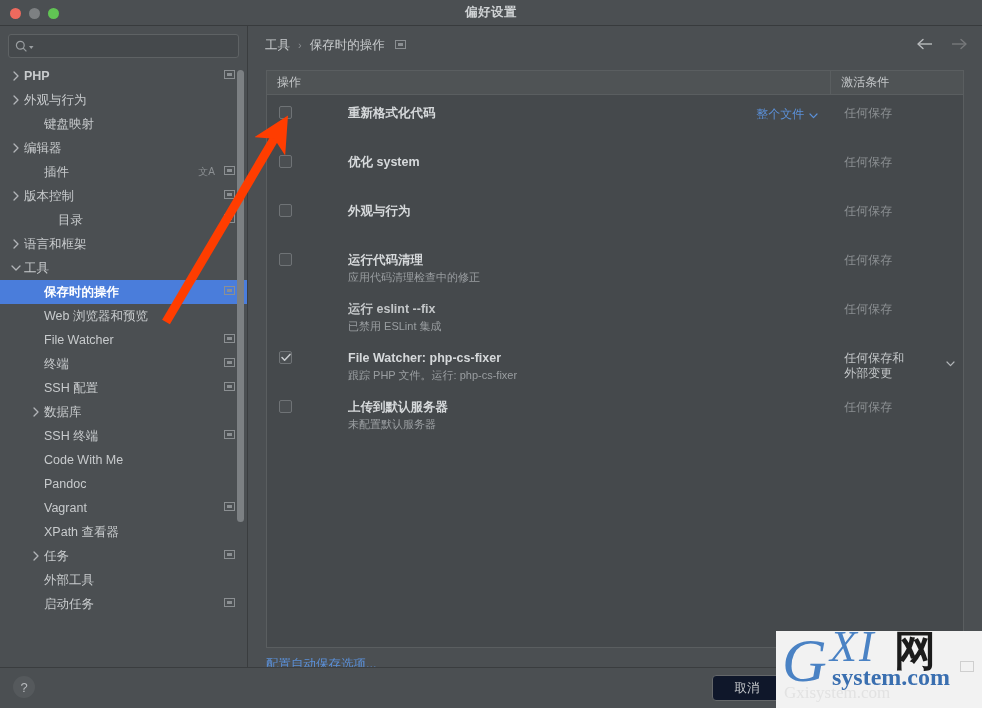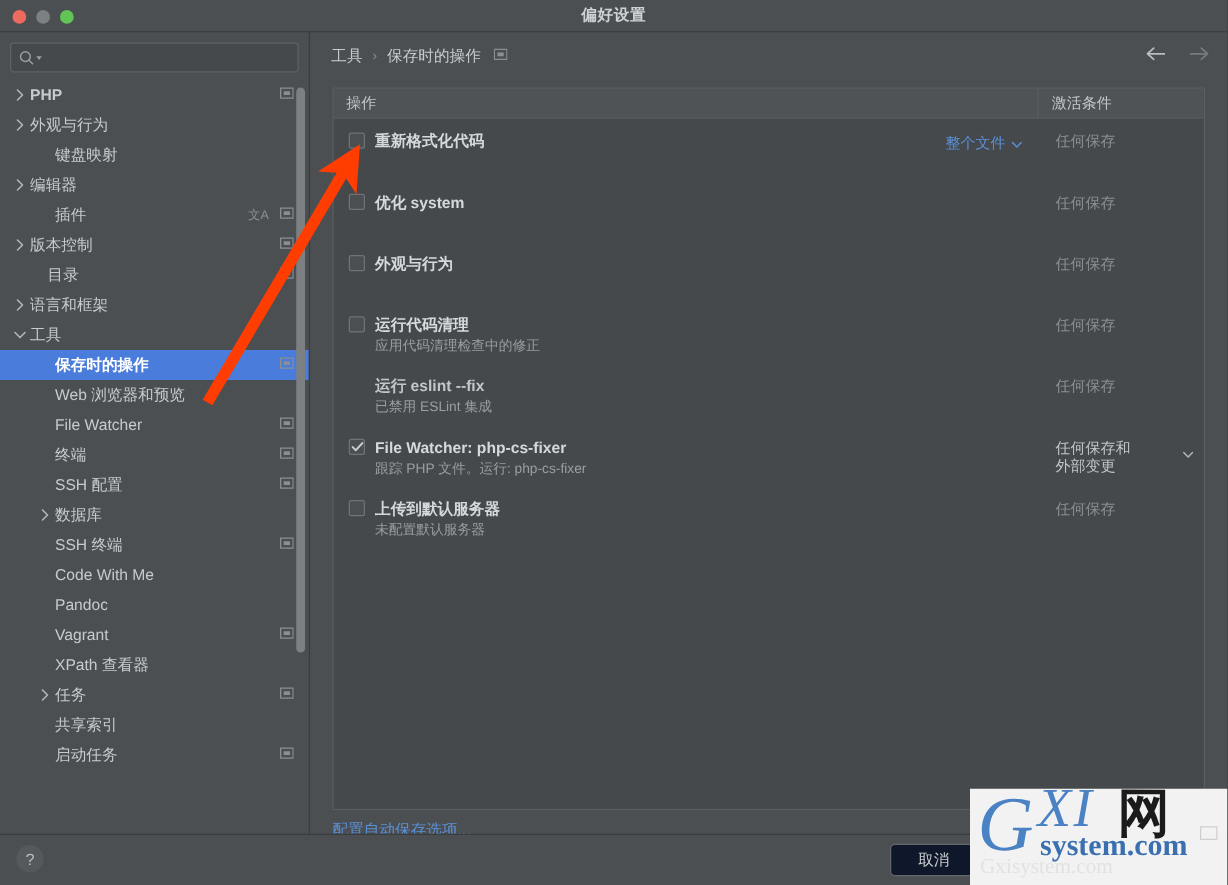--- a/index.html
+++ b/index.html
@@ -102,21 +102,21 @@
   .thead {
     display: flex; height: 24px; background: #4f5355;
     border-bottom: 1px solid #5a5e60; color: #c3c6c8; font-size: 12px;
   }
   .th { display: flex; align-items: center; padding: 0 10px; }
   .th.col-action { width: 565px; }
   .th.col-cond { width: 133px; border-left: 1px solid #5a5e60; }
   .tbody { background: #45494c; height: 553px; position: relative; }
   .row { display: flex; min-height: 49px; }
   .cell-action {
-    width: 565px; display: flex; padding: 10px 10px 0 12px; position: relative;
+    width: 565px; display: flex; padding: 10px 10px 0 12px; position: relative; gap: 48px;
   }
   .cell-cond {
     width: 133px; padding: 11px 0 0 14px; color: #8b8f92; font-size: 12px;
     position: relative; line-height: 15px;
   }
   .cell-cond.strong { color: #c3c6c8; }
   .chk {
     width: 13px; height: 13px; border: 1px solid #6f7376; border-radius: 2px;
     background: #4b4f52; flex: none; margin-top: 1px; margin-right: 8px;
     display: flex; align-items: center; justify-content: center;
@@ -274,21 +274,21 @@
             <svg width="8" height="10" viewBox="0 0 8 10">
               <path d="M2 1 L6 5 L2 9" fill="none" stroke="#b2b5b8" stroke-width="1.3" stroke-linecap="round" stroke-linejoin="round"></path>
             </svg>
           </span>
           <span class="tree-label">版本控制</span>
           <span class="badge-copy"><svg width="11" height="11" viewBox="0 0 11 11">
               <rect x="0.5" y="1.5" width="10" height="8" fill="none" stroke="#8b8f92" stroke-width="1"></rect>
               <rect x="3" y="4" width="5" height="3" fill="#8b8f92"></rect>
             </svg></span>
         </div>
-        <div class="tree-item" style="padding-left: 24px;">
+        <div class="tree-item" style="padding-left: 44px;">
           <span class="arrow"></span>
           <span class="tree-label">目录</span>
           <span class="badge-copy"><svg width="11" height="11" viewBox="0 0 11 11">
               <rect x="0.5" y="1.5" width="10" height="8" fill="none" stroke="#8b8f92" stroke-width="1"></rect>
               <rect x="3" y="4" width="5" height="3" fill="#8b8f92"></rect>
             </svg></span>
         </div>
         <div class="tree-item" style="padding-left: 10px;">
           <span class="arrow">
             <svg width="8" height="10" viewBox="0 0 8 10">
@@ -384,21 +384,21 @@
             </svg>
           </span>
           <span class="tree-label">任务</span>
           <span class="badge-copy"><svg width="11" height="11" viewBox="0 0 11 11">
               <rect x="0.5" y="1.5" width="10" height="8" fill="none" stroke="#8b8f92" stroke-width="1"></rect>
               <rect x="3" y="4" width="5" height="3" fill="#8b8f92"></rect>
             </svg></span>
         </div>
         <div class="tree-item" style="padding-left: 30px;">
           <span class="arrow"></span>
-          <span class="tree-label">共享索引</span>
+          <span class="tree-label">外部工具</span>
         </div>
         <div class="tree-item" style="padding-left: 30px;">
           <span class="arrow"></span>
           <span class="tree-label">启动任务</span>
           <span class="badge-copy"><svg width="11" height="11" viewBox="0 0 11 11">
               <rect x="0.5" y="1.5" width="10" height="8" fill="none" stroke="#8b8f92" stroke-width="1"></rect>
               <rect x="3" y="4" width="5" height="3" fill="#8b8f92"></rect>
             </svg></span>
         </div>
       </div>

